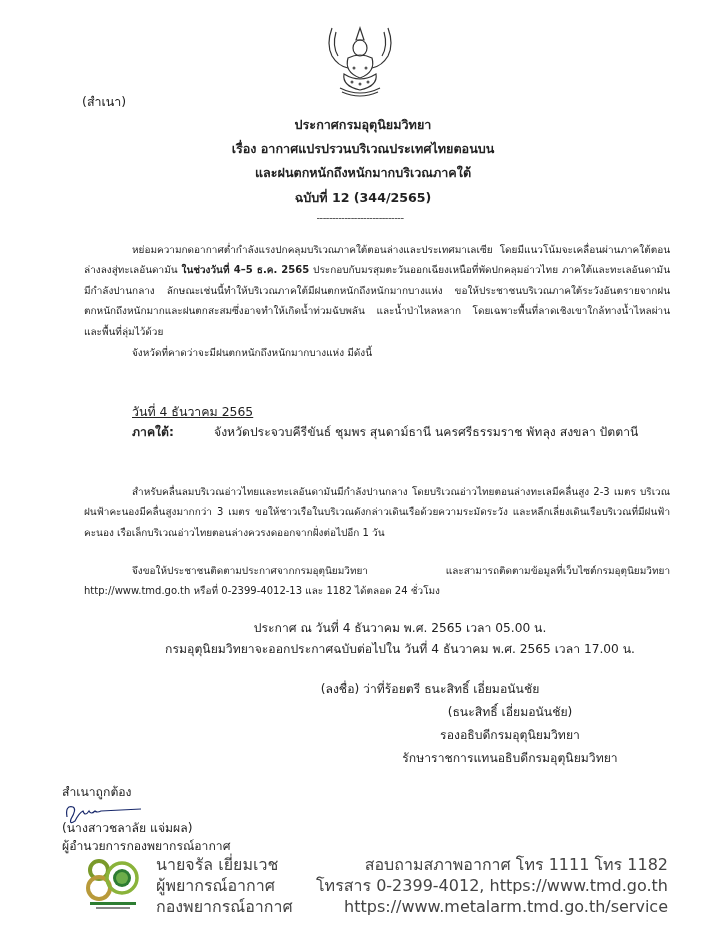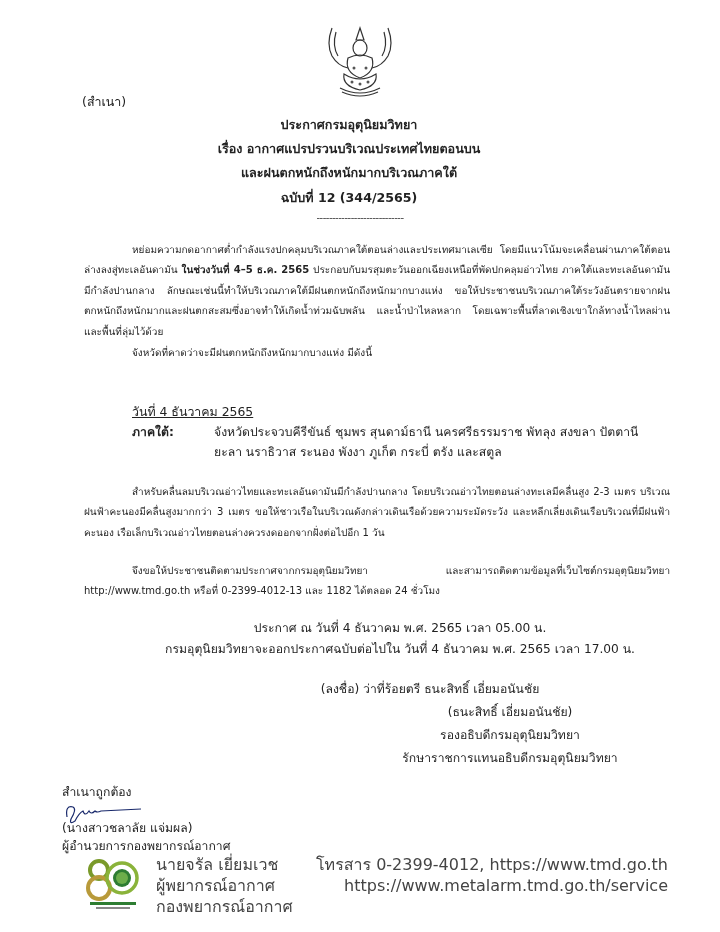--- a/index.html
+++ b/index.html
@@ -3,21 +3,21 @@
 <meta charset="utf-8">
 <style>
   html, body { margin: 0; padding: 0; background: #ffffff; }
   body {
     width: 720px; height: 932px; position: relative; overflow: hidden;
     font-family: "DejaVu Sans", sans-serif; color: #222; font-size: 12.2px;
   }
   .abs { position: absolute; margin-top: 12px; }
   .emblem { left: 318px; top: 10px; width: 84px; height: 78px; }
   .copy-label { left: 82px; top: 80px; font-size: 12.5px; }
-  .heading { left: 0; width: 698px; text-align: center; font-weight: bold; font-size: 12.6px; }
+  .heading { left: 14px; width: 698px; text-align: center; font-weight: bold; font-size: 12.6px; }
   .h1 { top: 103px; } .h2 { top: 127px; } .h3 { top: 151px; } .h4 { top: 176px; }
   .dash { top: 200px; left: 0; width: 720px; text-align: center; font-size: 10px; color: #444; letter-spacing: -0.5px; }
   .para { left: 84px; width: 586px; line-height: 20.4px; text-align: justify; font-size: 10px; }
   .para .indent { display: inline-block; width: 48px; }
   .p1 { top: 228px; }
   .p2 { top: 331px; left: 132px; }
   .date-heading { top: 390px; left: 132px; font-weight: normal; text-decoration: underline; font-size: 12.4px; }
   .region-label { top: 410px; left: 132px; font-weight: bold; }
   .region-provinces { top: 410px; left: 214px; width: 470px; line-height: 20.4px; }
   .p3 { top: 470px; }
@@ -76,21 +76,20 @@
 <div class="abs para p1">
   <span class="indent"></span><span>หย่อมความกดอากาศต่ำกำลังแรงปกคลุมบริเวณภาคใต้ตอนล่างและประเทศมาเลเซีย โดยมีแนวโน้มจะเคลื่อนผ่านภาคใต้ตอนล่างลงสู่ทะเลอันดามัน </span><b>ในช่วงวันที่ 4–5 ธ.ค. 2565</b><span> ประกอบกับมรสุมตะวันออกเฉียงเหนือที่พัดปกคลุมอ่าวไทย ภาคใต้และทะเลอันดามันมีกำลังปานกลาง ลักษณะเช่นนี้ทำให้บริเวณภาคใต้มีฝนตกหนักถึงหนักมากบางแห่ง ขอให้ประชาชนบริเวณภาคใต้ระวังอันตรายจากฝนตกหนักถึงหนักมากและฝนตกสะสมซึ่งอาจทำให้เกิดน้ำท่วมฉับพลัน และน้ำป่าไหลหลาก โดยเฉพาะพื้นที่ลาดเชิงเขาใกล้ทางน้ำไหลผ่าน และพื้นที่ลุ่มไว้ด้วย</span>
 </div>
 
 <div class="abs para p2">จังหวัดที่คาดว่าจะมีฝนตกหนักถึงหนักมากบางแห่ง มีดังนี้</div>
 
 <div class="abs date-heading">วันที่ 4 ธันวาคม 2565</div>
 <div class="abs region-label">ภาคใต้:</div>
 <div class="abs region-provinces">
   <div>จังหวัดประจวบคีรีขันธ์ ชุมพร สุนดาม์ธานี นครศรีธรรมราช พัทลุง สงขลา ปัตตานี</div>
-  <div>ยะลา นราธิวาส ระนอง พังงา ภูเก็ต กระบี่ ตรัง และสตูล</div>
 </div>
 
 <div class="abs para p3">
   <span class="indent"></span><span>สำหรับคลื่นลมบริเวณอ่าวไทยและทะเลอันดามันมีกำลังปานกลาง โดยบริเวณอ่าวไทยตอนล่างทะเลมีคลื่นสูง 2-3 เมตร บริเวณฝนฟ้าคะนองมีคลื่นสูงมากกว่า 3 เมตร ขอให้ชาวเรือในบริเวณดังกล่าวเดินเรือด้วยความระมัดระวัง และหลีกเลี่ยงเดินเรือบริเวณที่มีฝนฟ้าคะนอง เรือเล็กบริเวณอ่าวไทยตอนล่างควรงดออกจากฝั่งต่อไปอีก 1 วัน</span>
 </div>
 
 <div class="abs para p4">
   <span class="indent"></span><span>จึงขอให้ประชาชนติดตามประกาศจากกรมอุตุนิยมวิทยา และสามารถติดตามข้อมูลที่เว็บไซต์กรมอุตุนิยมวิทยา http://www.tmd.go.th หรือที่ 0-2399-4012-13 และ 1182 ได้ตลอด 24 ชั่วโมง</span>
 </div>
 
@@ -123,15 +122,16 @@
   </svg>
 </div>
 
 <div class="abs contact contact-left">
   <div>นายจรัล เยี่ยมเวช</div>
   <div>ผู้พยากรณ์อากาศ</div>
   <div>กองพยากรณ์อากาศ</div>
 </div>
 
 <div class="abs contact contact-right">
+  <div>สอบถามสภาพอากาศ โทร 1111 โทร 1182</div>
   <div>โทรสาร 0-2399-4012, https://www.tmd.go.th</div>
   <div>https://www.metalarm.tmd.go.th/service</div>
 </div>
 
 </body></html>

